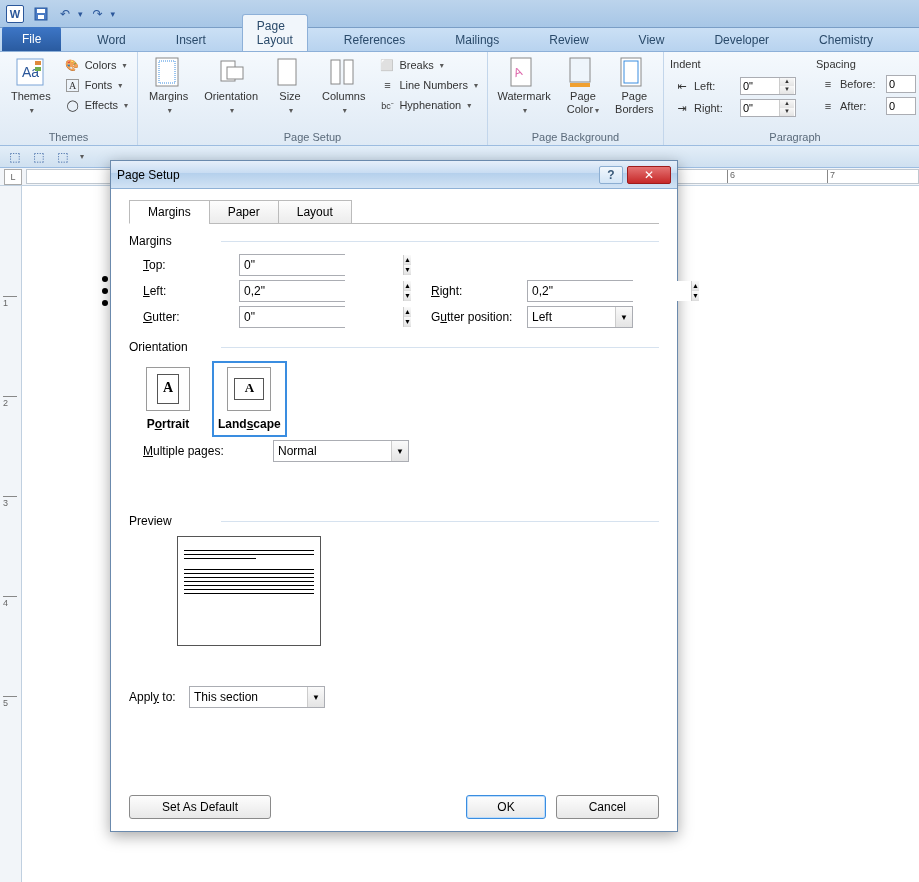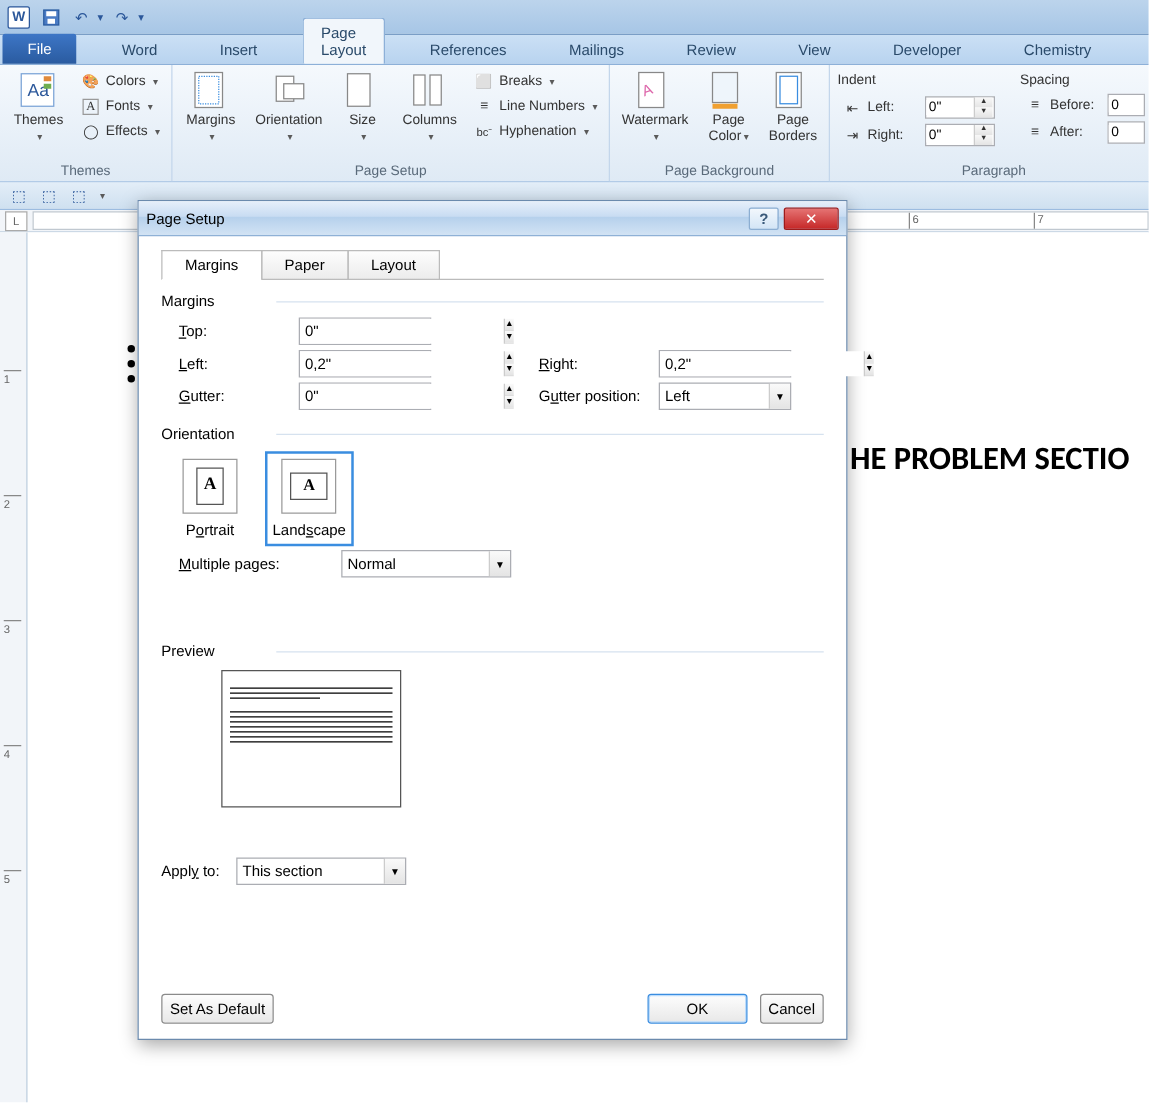--- a/index.html
+++ b/index.html
@@ -90,28 +90,28 @@
 .combo .cbtn { width:17px; height:100%; background:linear-gradient(#fafafa,#e4e4e4); border-left:1px solid #ccc; display:flex;align-items:center;justify-content:center; font-size:8px; cursor:pointer;}
 
 .orient-row { display:flex; gap:22px; margin:10px 0 6px 14px;}
 .orient { display:flex; flex-direction:column; align-items:center; gap:6px; cursor:pointer; padding:3px;}
 .orient.selected { outline:2px solid #3a8de0; outline-offset:1px;}
 .orient .thumb { width:44px; height:44px; border:1px solid #9a9a9a; background:#fff; display:flex; align-items:center; justify-content:center;}
 .orient .thumb .pg { border:1px solid #555; background:#fff; position:relative;}
 .orient .thumb .pg .A { position:absolute; left:50%; top:50%; transform:translate(-50%,-55%); font-family:"Times New Roman",serif; font-weight:bold;}
 .orient.portrait .pg { width:22px; height:30px;}
 .orient.landscape .pg { width:30px; height:22px;}
-.orient .olabel { font-size:12px; text-align:left;}
+.orient .olabel { font-size:12px; text-align:left;font-weight:bold;}
 
 .preview-box { width:144px; height:110px; border:1px solid #555; background:#fff; margin:8px 0 0 48px; padding:10px 6px;}
 .preview-box .ln { height:1px; background:#000; margin:3px 0;}
 .preview-box .ln.half { width:55%;}
 
 .dlg-buttons { position:absolute; left:18px; right:18px; bottom:12px; display:flex; align-items:center;}
-.dlg-buttons .btn { height:24px; padding:0 6px; border:1px solid #8a8a8a; background:linear-gradient(#fdfdfd,#e8e8e8); cursor:pointer; display:flex; align-items:center; border-radius:3px;}
+.dlg-buttons .btn { height:24px; padding:0 32px; border:1px solid #8a8a8a; background:linear-gradient(#fdfdfd,#e8e8e8); cursor:pointer; display:flex; align-items:center; border-radius:3px;}
 .dlg-buttons .spacer { flex:1;}
 .dlg-buttons .btn.ok { border:1px solid #3a8de0; box-shadow:0 0 0 1px #bcdcfb inset; margin-right:10px; padding:0 30px;}
 
 
 svg { display:block; }
 </style>
 </head>
 <body>
 
 <div class="titlebar">
@@ -345,21 +345,20 @@
     <div class="vtick" style="top:310px">3</div>
     <div class="vtick" style="top:410px">4</div>
     <div class="vtick" style="top:510px">5</div>
   </div>
   <div class="page">
     <div style="margin-left:0; margin-top:80px;">
       <div class="bullet"></div>
       <div class="bullet"></div>
       <div class="bullet"></div>
     </div>
-    <div class="heading" style="position:absolute; left:680px; top:94px;">HE PROBLEM SECTIO</div>
   </div>
 </div>
 
 <div class="dialog">
   <div class="dlg-title">
     <span class="t">Page Setup</span>
     <div class="help-btn">
         <span>?</span>
       </div>
     <div class="close-btn">

